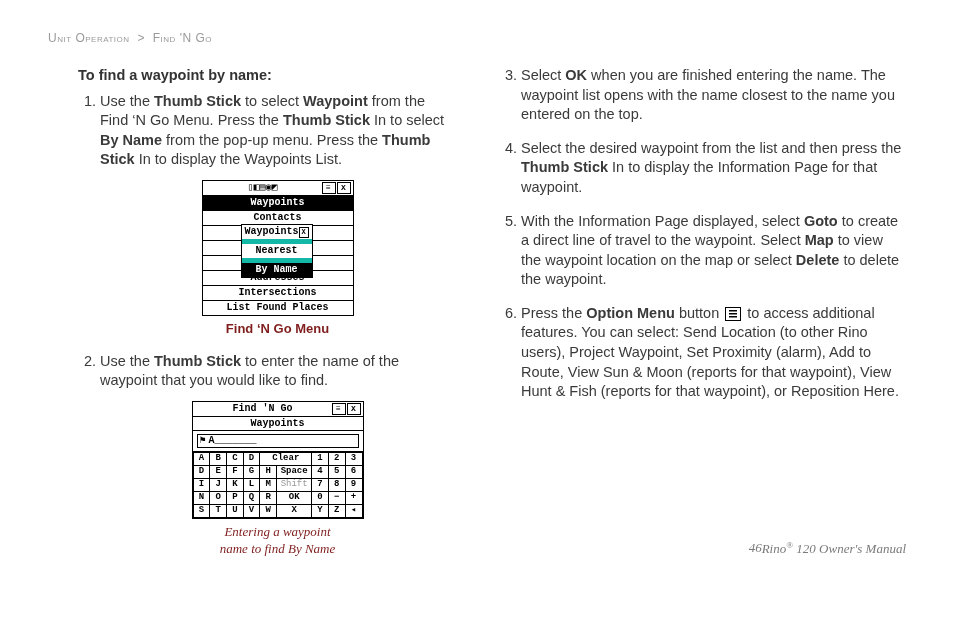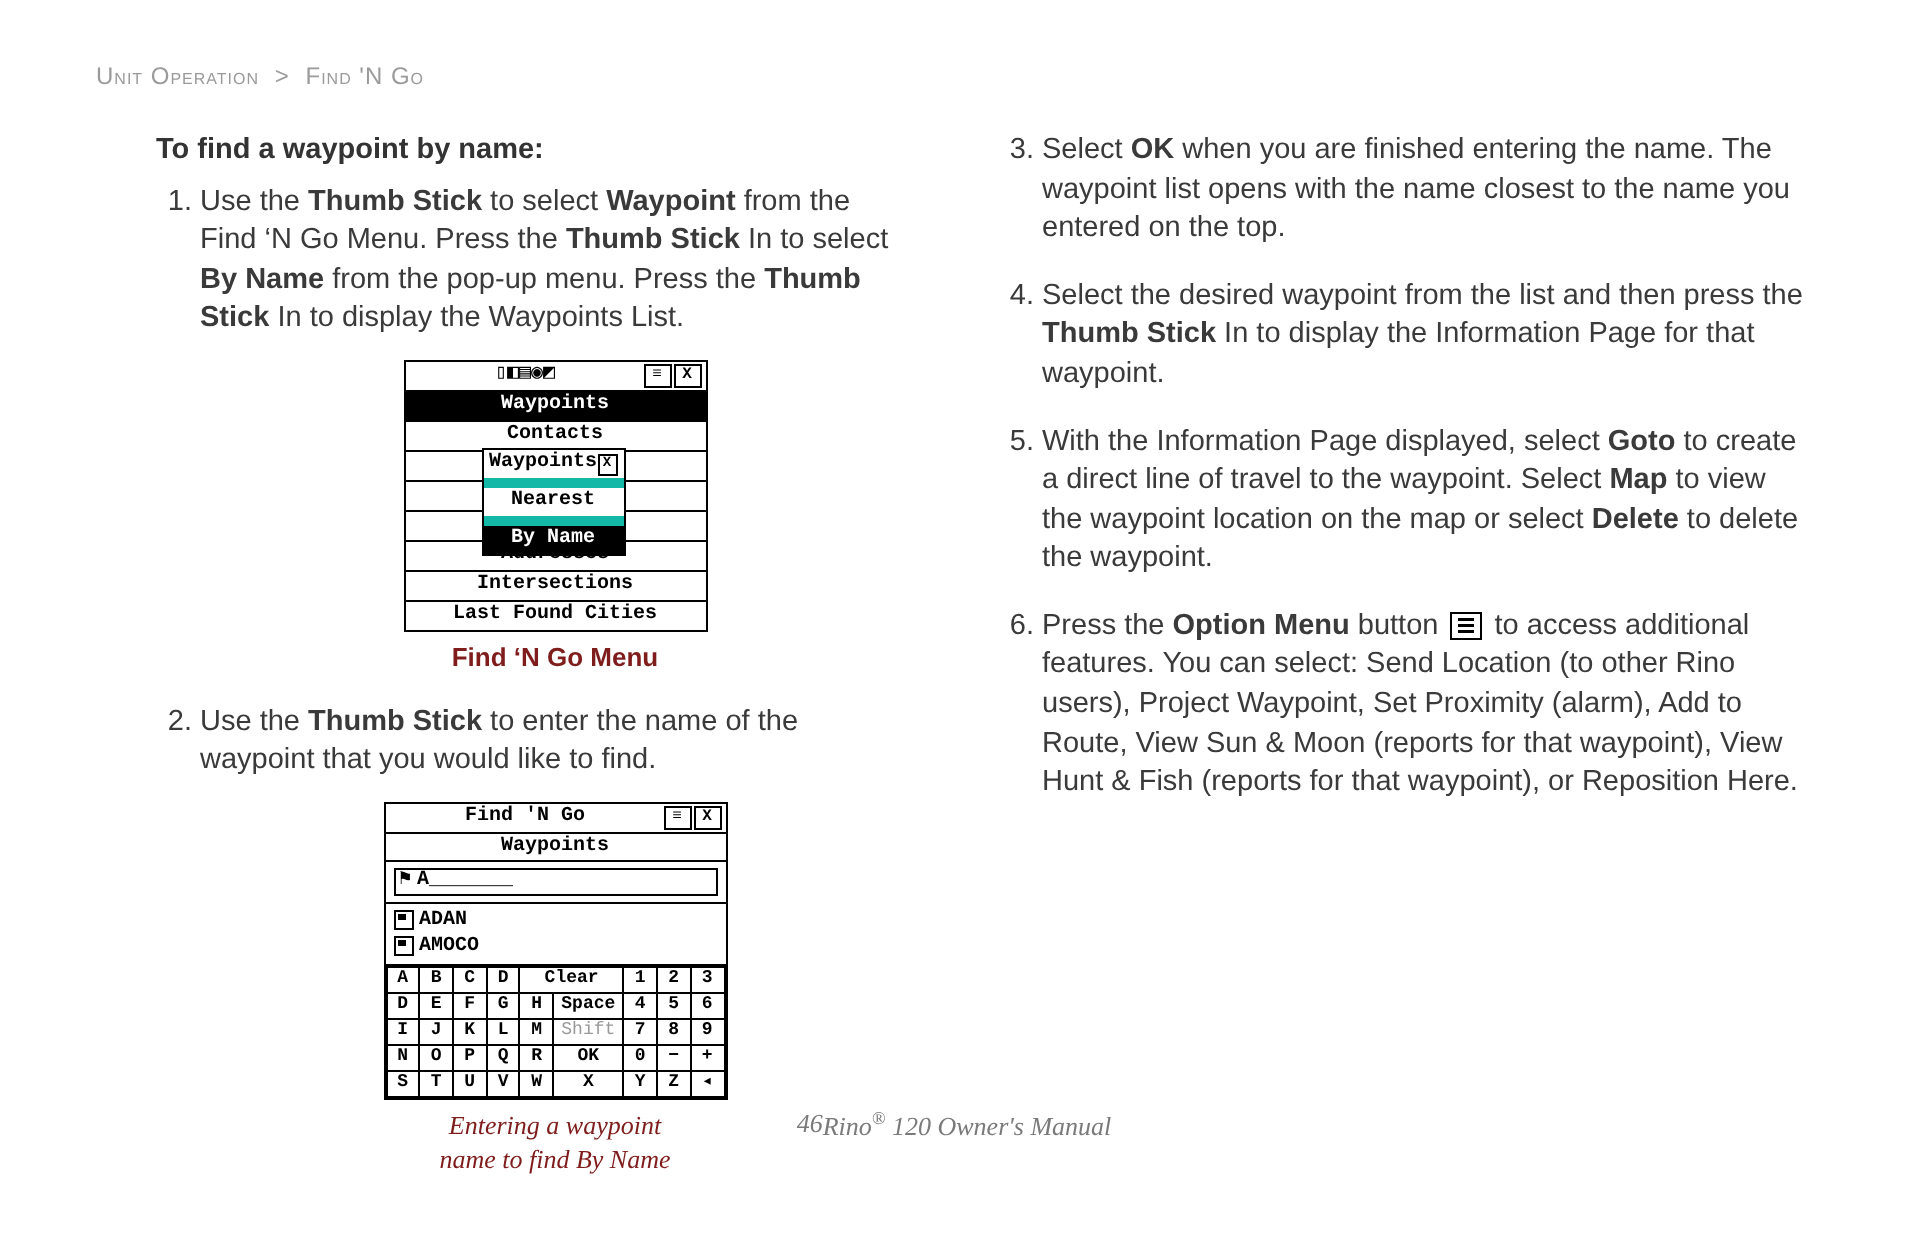--- a/index.html
+++ b/index.html
@@ -248,23 +248,23 @@
       linear-gradient(#000,#000) center 2px / 8px 1.5px no-repeat,
       linear-gradient(#000,#000) center 5px / 8px 1.5px no-repeat,
       linear-gradient(#000,#000) center 8px / 8px 1.5px no-repeat,
       #fff;
   }
 
   .footer {
     position: absolute;
     left: 48px;
     right: 48px;
-    bottom: 22px;
-    display: flex;
-    justify-content: center;
+    bottom: 36px;
+    display: flex;
+    justify-content: flex-end;
     font-style: italic;
     font-family: Georgia, 'Times New Roman', serif;
     font-size: 13px;
     color: #7a7a7a;
   }
   .footer .sup { font-size: 9px; vertical-align: super; }
   .footer .pagenum { font-style: italic; }
 </style>
 </head>
 <body>
@@ -297,21 +297,21 @@
                   <span class="tbtn">X</span>
                 </div>
                 <div class="body" style="position:relative;">
                   <div class="row sel">Waypoints</div>
                   <div class="row">Contacts</div>
                   <div class="row">Cities</div>
                   <div class="row">Exits</div>
                   <div class="row">Points</div>
                   <div class="row">Addresses</div>
                   <div class="row">Intersections</div>
-                  <div class="row last">Last Found Cities</div>
+                  <div class="row last">List Found Places</div>
 
                   <div class="popup">
                     <div class="prow">
                       <span>Waypoints</span>
                       <span class="close">X</span>
                     </div>
                     <div class="prow">Nearest</div>
                     <div class="prow sel">By Name</div>
                   </div>
                 </div>
@@ -329,30 +329,20 @@
             <div class="scr2">
               <div class="titlebar">
                 <span class="title">Find 'N Go</span>
                 <span class="tbtn">≡</span>
                 <span class="tbtn">X</span>
               </div>
               <div class="subtitle">Waypoints</div>
               <div class="searchbox">
                 <span class="glyph">⚑</span>
                 <span>A_______</span>
-              </div>
-              <div class="listarea">
-                <div class="listitem">
-                  <span class="flag"></span>
-                  <span>ADAN</span>
-                </div>
-                <div class="listitem">
-                  <span class="flag"></span>
-                  <span>AMOCO</span>
-                </div>
               </div>
               <div class="keyboard">
                 <table class="kb">
                   <tbody>
                       <tr>
                     <td>A</td>
                     <td>B</td>
                     <td>C</td>
                     <td>D</td>
                     <td class="wide" colspan="2">Clear</td>

